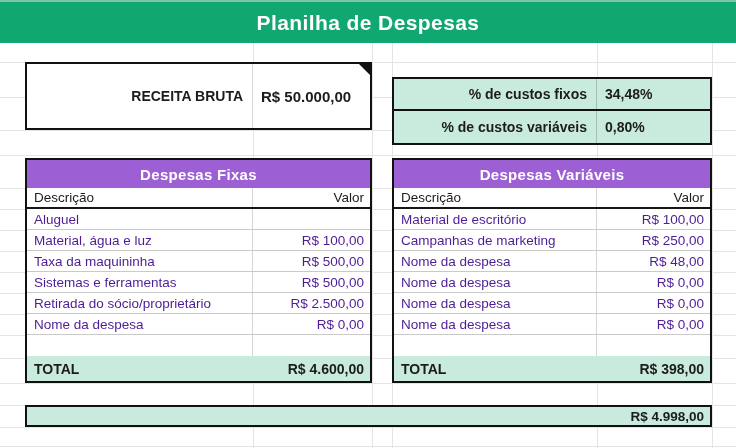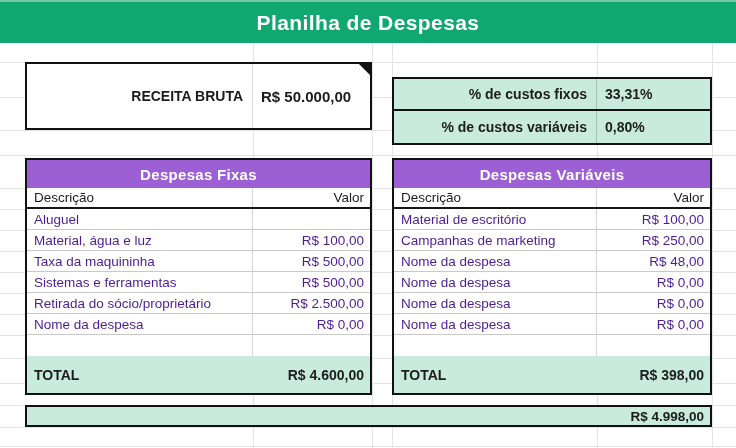--- a/index.html
+++ b/index.html
@@ -76,21 +76,21 @@
   .tbl .r { height:21px; display:flex; border-bottom:1px solid #c9c9c9; font-size:13.5px; color:#4c1d95; }
   .tbl .r.empty { border-bottom:0; }
   .desc {
     display:flex; align-items:center; padding-left:7px;
     border-right:1px solid #d6d6d6; overflow:hidden; white-space:nowrap;
   }
   .fixed .desc, .fixed .hdr .desc { width:226px; }
   .variable .desc, .variable .hdr .desc { width:203px; }
   .amt { flex:1; display:flex; align-items:center; justify-content:flex-end; padding-right:6px; white-space:nowrap; }
   .tbl .total {
-    height:37px; background:var(--mint,#c9ebdd); display:flex;
+    height:25px; background:var(--mint,#c9ebdd); display:flex;
     font-weight:bold; font-size:14px;
   }
   .tbl .total .t-lbl { display:flex; align-items:center; padding-left:7px; }
   .tbl .total .t-val { flex:1; display:flex; align-items:center; justify-content:flex-end; padding-right:6px; }
 
   
   .grand {
     position:absolute; left:25px; top:405px; width:687px; height:22px;
     background:var(--mint,#c9ebdd); border:2px solid var(--border,#111);
     display:flex; font-weight:bold; font-size:13.5px; z-index:2;
@@ -137,21 +137,21 @@
 
   <div class="revenue">
     <div class="lbl">RECEITA BRUTA</div>
     <div class="val">R$ 50.000,00</div>
     <div class="corner"></div>
   </div>
 
   <div class="pct">
     <div class="row first">
       <div class="lbl">% de custos fixos</div>
-      <div class="val">33,31%</div>
+      <div class="val">34,48%</div>
     </div>
     <div class="row">
       <div class="lbl">% de custos variáveis</div>
       <div class="val">0,80%</div>
     </div>
   </div>
 
   <div class="tbl fixed">
     <div class="ttl">Despesas Fixas</div>
     <div class="hdr">

